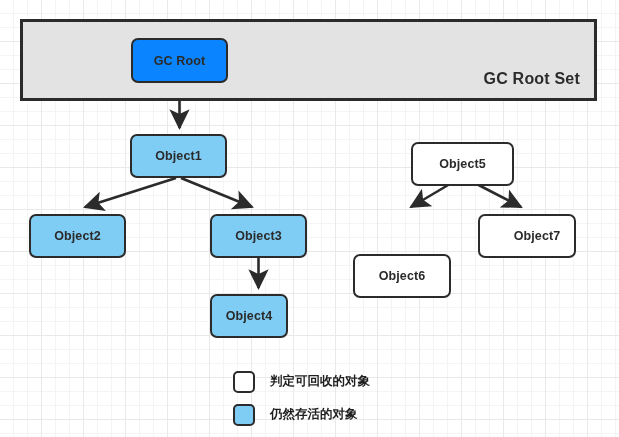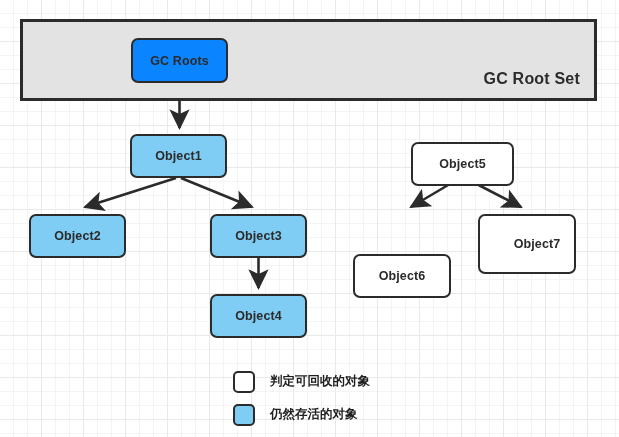--- a/index.html
+++ b/index.html
@@ -139,48 +139,48 @@
     <line x1="460" y1="178" x2="411" y2="207" stroke="#2b2b2b" stroke-width="2.6" marker-end="url(#arrowhead)"></line>
 
     <line x1="465" y1="178" x2="521" y2="207" stroke="#2b2b2b" stroke-width="2.6" marker-end="url(#arrowhead)"></line>
   </svg>
 
   <div class="root-set">
     <span class="root-set-label">GC Root Set</span>
   </div>
 
   <div class="node alive-root" style="left:131px; top:38px; width:97px; height:45px;">
-    <span>GC Roots</span>
+    <span>GC Root</span>
   </div>
 
   <div class="node alive" style="left:130px; top:134px; width:97px; height:44px;">
     <span>Object1</span>
   </div>
 
   <div class="node alive" style="left:29px; top:214px; width:97px; height:44px;">
     <span>Object2</span>
   </div>
 
   <div class="node alive" style="left:210px; top:214px; width:97px; height:44px;">
     <span>Object3</span>
   </div>
 
-  <div class="node alive" style="left:210px; top:294px; width:97px; height:44px;">
+  <div class="node alive" style="left:210px; top:294px; width:78px; height:44px;">
     <span>Object4</span>
   </div>
 
   <div class="node dead" style="left:411px; top:142px; width:103px; height:44px;">
     <span>Object5</span>
   </div>
 
   <div class="node dead" style="left:353px; top:214px; width:98px; height:44px;margin-top:40px;">
     <span>Object6</span>
   </div>
 
-  <div class="node dead" style="left:478px; top:214px; width:98px; height:60px;padding-left:20px;">
+  <div class="node dead" style="left:478px; top:214px; width:98px; height:44px;padding-left:20px;">
     <span>Object7</span>
   </div>
 
   <div class="legend">
     <div class="legend-row">
       <span class="legend-swatch dead"></span>
       <span class="legend-text">判定可回收的对象</span>
     </div>
     <div class="legend-row">
       <span class="legend-swatch alive"></span>

